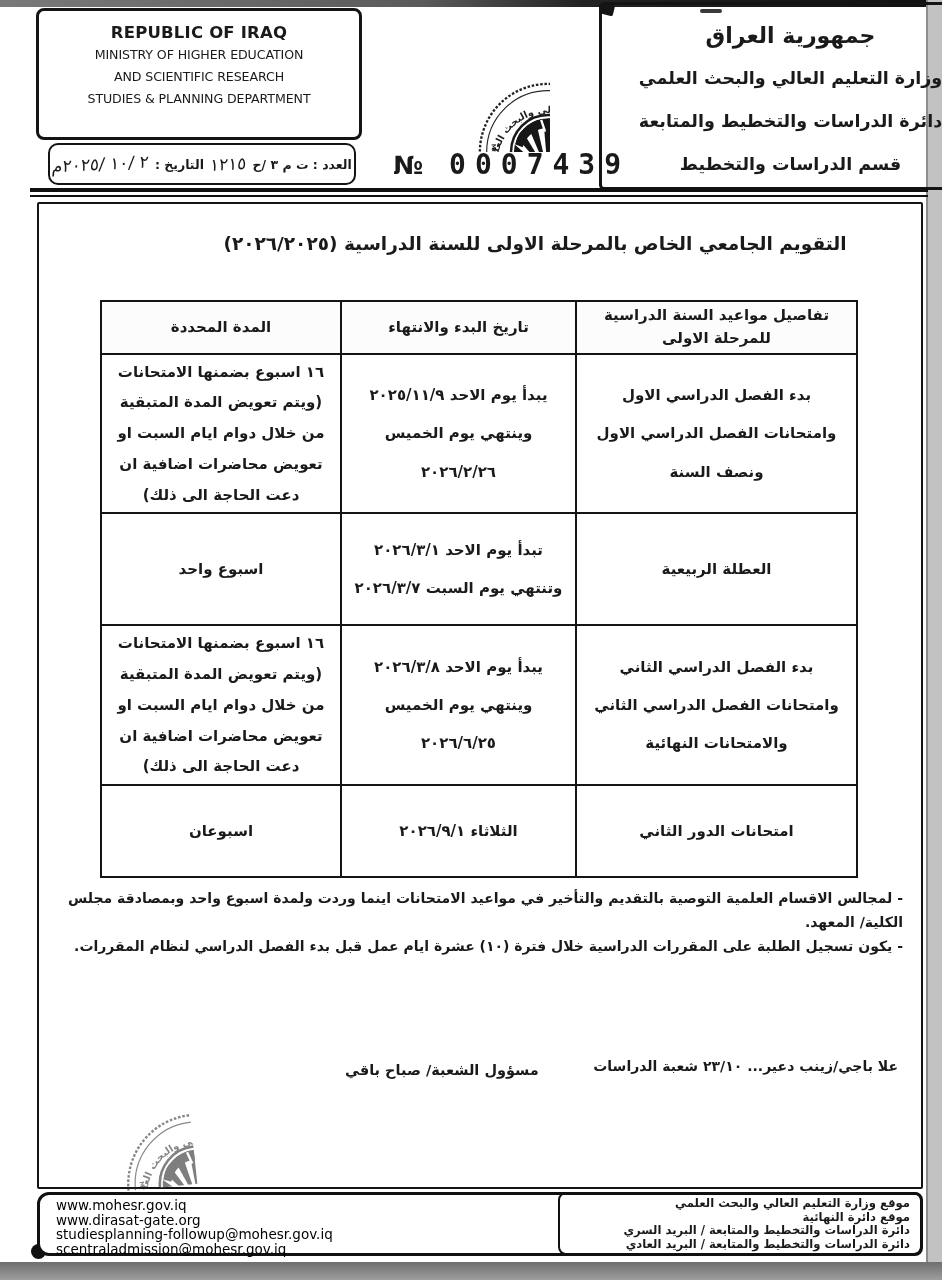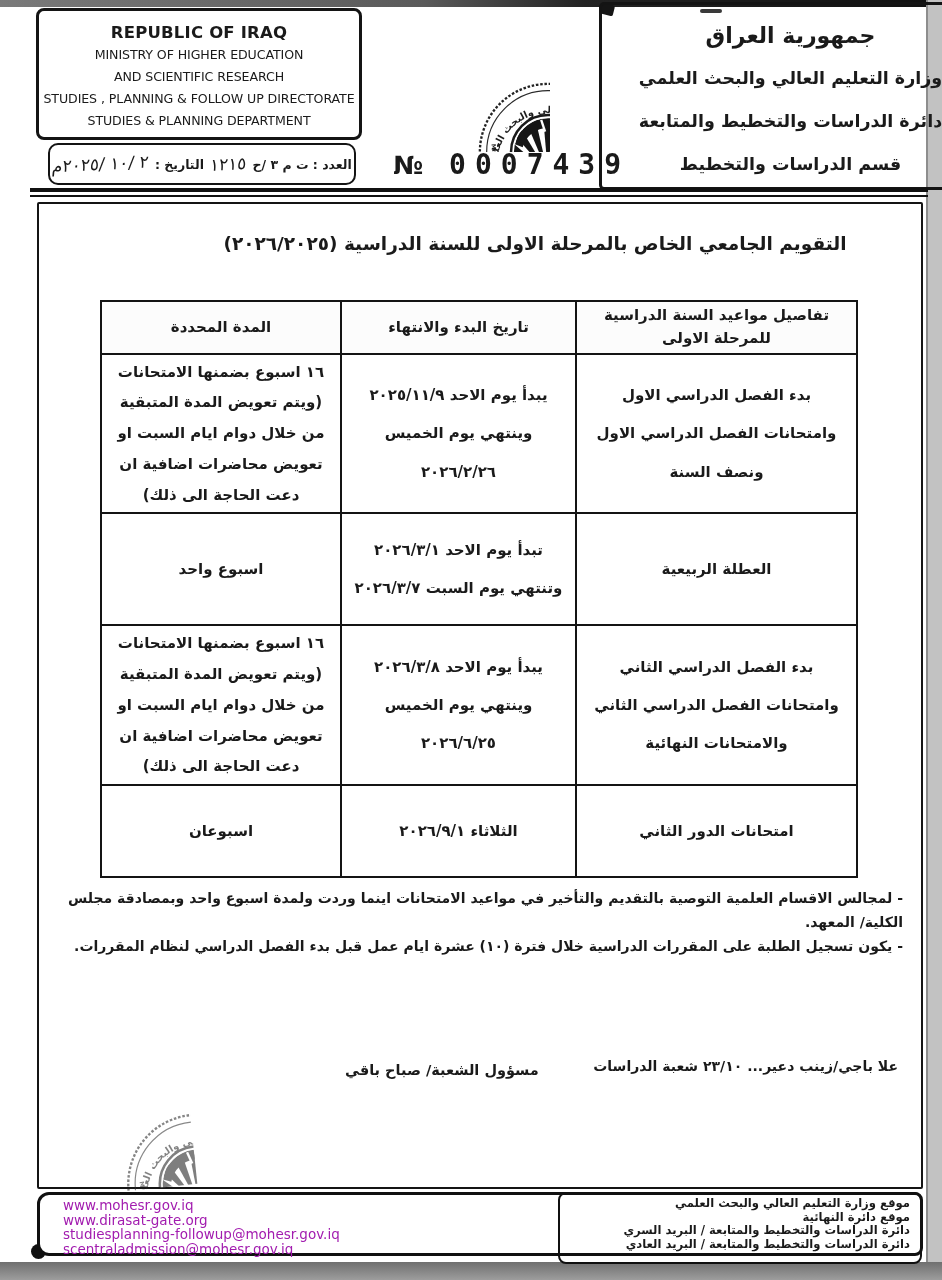--- a/index.html
+++ b/index.html
@@ -58,22 +58,22 @@
   .notes{position:absolute;left:58px;top:886px;width:845px;direction:rtl;text-align:right;
          font-size:14px;font-weight:bold;line-height:1.72;}
   
   .sig-right{position:absolute;right:44px;top:1058px;direction:rtl;font-size:14px;font-weight:bold;}
   .sig-left{position:absolute;left:345px;top:1062px;direction:rtl;font-size:14.5px;font-weight:bold;}
   .stamp-wrap{position:absolute;left:42px;top:1044px;width:148px;height:148px;opacity:.55;
               transform:rotate(-6deg);}
   
   .footer-box{position:absolute;left:37px;top:1192px;width:886px;height:64px;border:3.5px solid #101010;
               border-radius:12px 8px 8px 12px;box-sizing:border-box;background:#fff;}
-  .footer-links{position:absolute;left:23px;top:3px;font-size:13.5px;line-height:14.5px;color:#a21caf;}
-  .footer-ar{position:absolute;right:-2px;top:-3px;width:364px;height:72px;border:2.5px solid #101010;
+  .footer-links{position:absolute;left:16px;top:3px;font-size:13.5px;line-height:14.5px;color:#000000;}
+  .footer-ar{position:absolute;right:-2px;top:-3px;width:364px;height:63px;border:2.5px solid #101010;
              border-radius:8px;box-sizing:border-box;direction:rtl;text-align:right;
              padding:3px 10px 0 4px;font-size:11.6px;font-weight:bold;line-height:13.5px;}
   .seal-svg{width:100%;height:100%;}
 </style>
 </head>
 <body>
 
 <svg width="0" height="0" style="position:absolute" aria-hidden="true">
   <symbol id="sealSym" viewBox="-75 -75 150 150">
     <defs>
@@ -120,21 +120,20 @@
   <div class="scan-blob"></div>
   <div class="scan-blob2"></div>
   <div class="scan-right"></div>
   <div class="scan-bottom"></div>
   <div class="clip-mark"></div>
 
   <div class="en-box">
     <div class="l0">REPUBLIC OF IRAQ</div>
     <div class="ln">MINISTRY OF HIGHER EDUCATION</div>
     <div class="ln">AND SCIENTIFIC RESEARCH</div>
-    <div class="ln">STUDIES , PLANNING &amp; FOLLOW UP DIRECTORATE</div>
     <div class="ln">STUDIES &amp;  PLANNING DEPARTMENT</div>
   </div>
 
   <div class="ref-box">
     <span>العدد : ت م ٣ /ح</span>
     <span class="hand">١٢١٥</span>
     <span>التاريخ :</span>
     <span class="hand">٢ /١٠ /٢٠٢٥م</span>
   </div>
 

